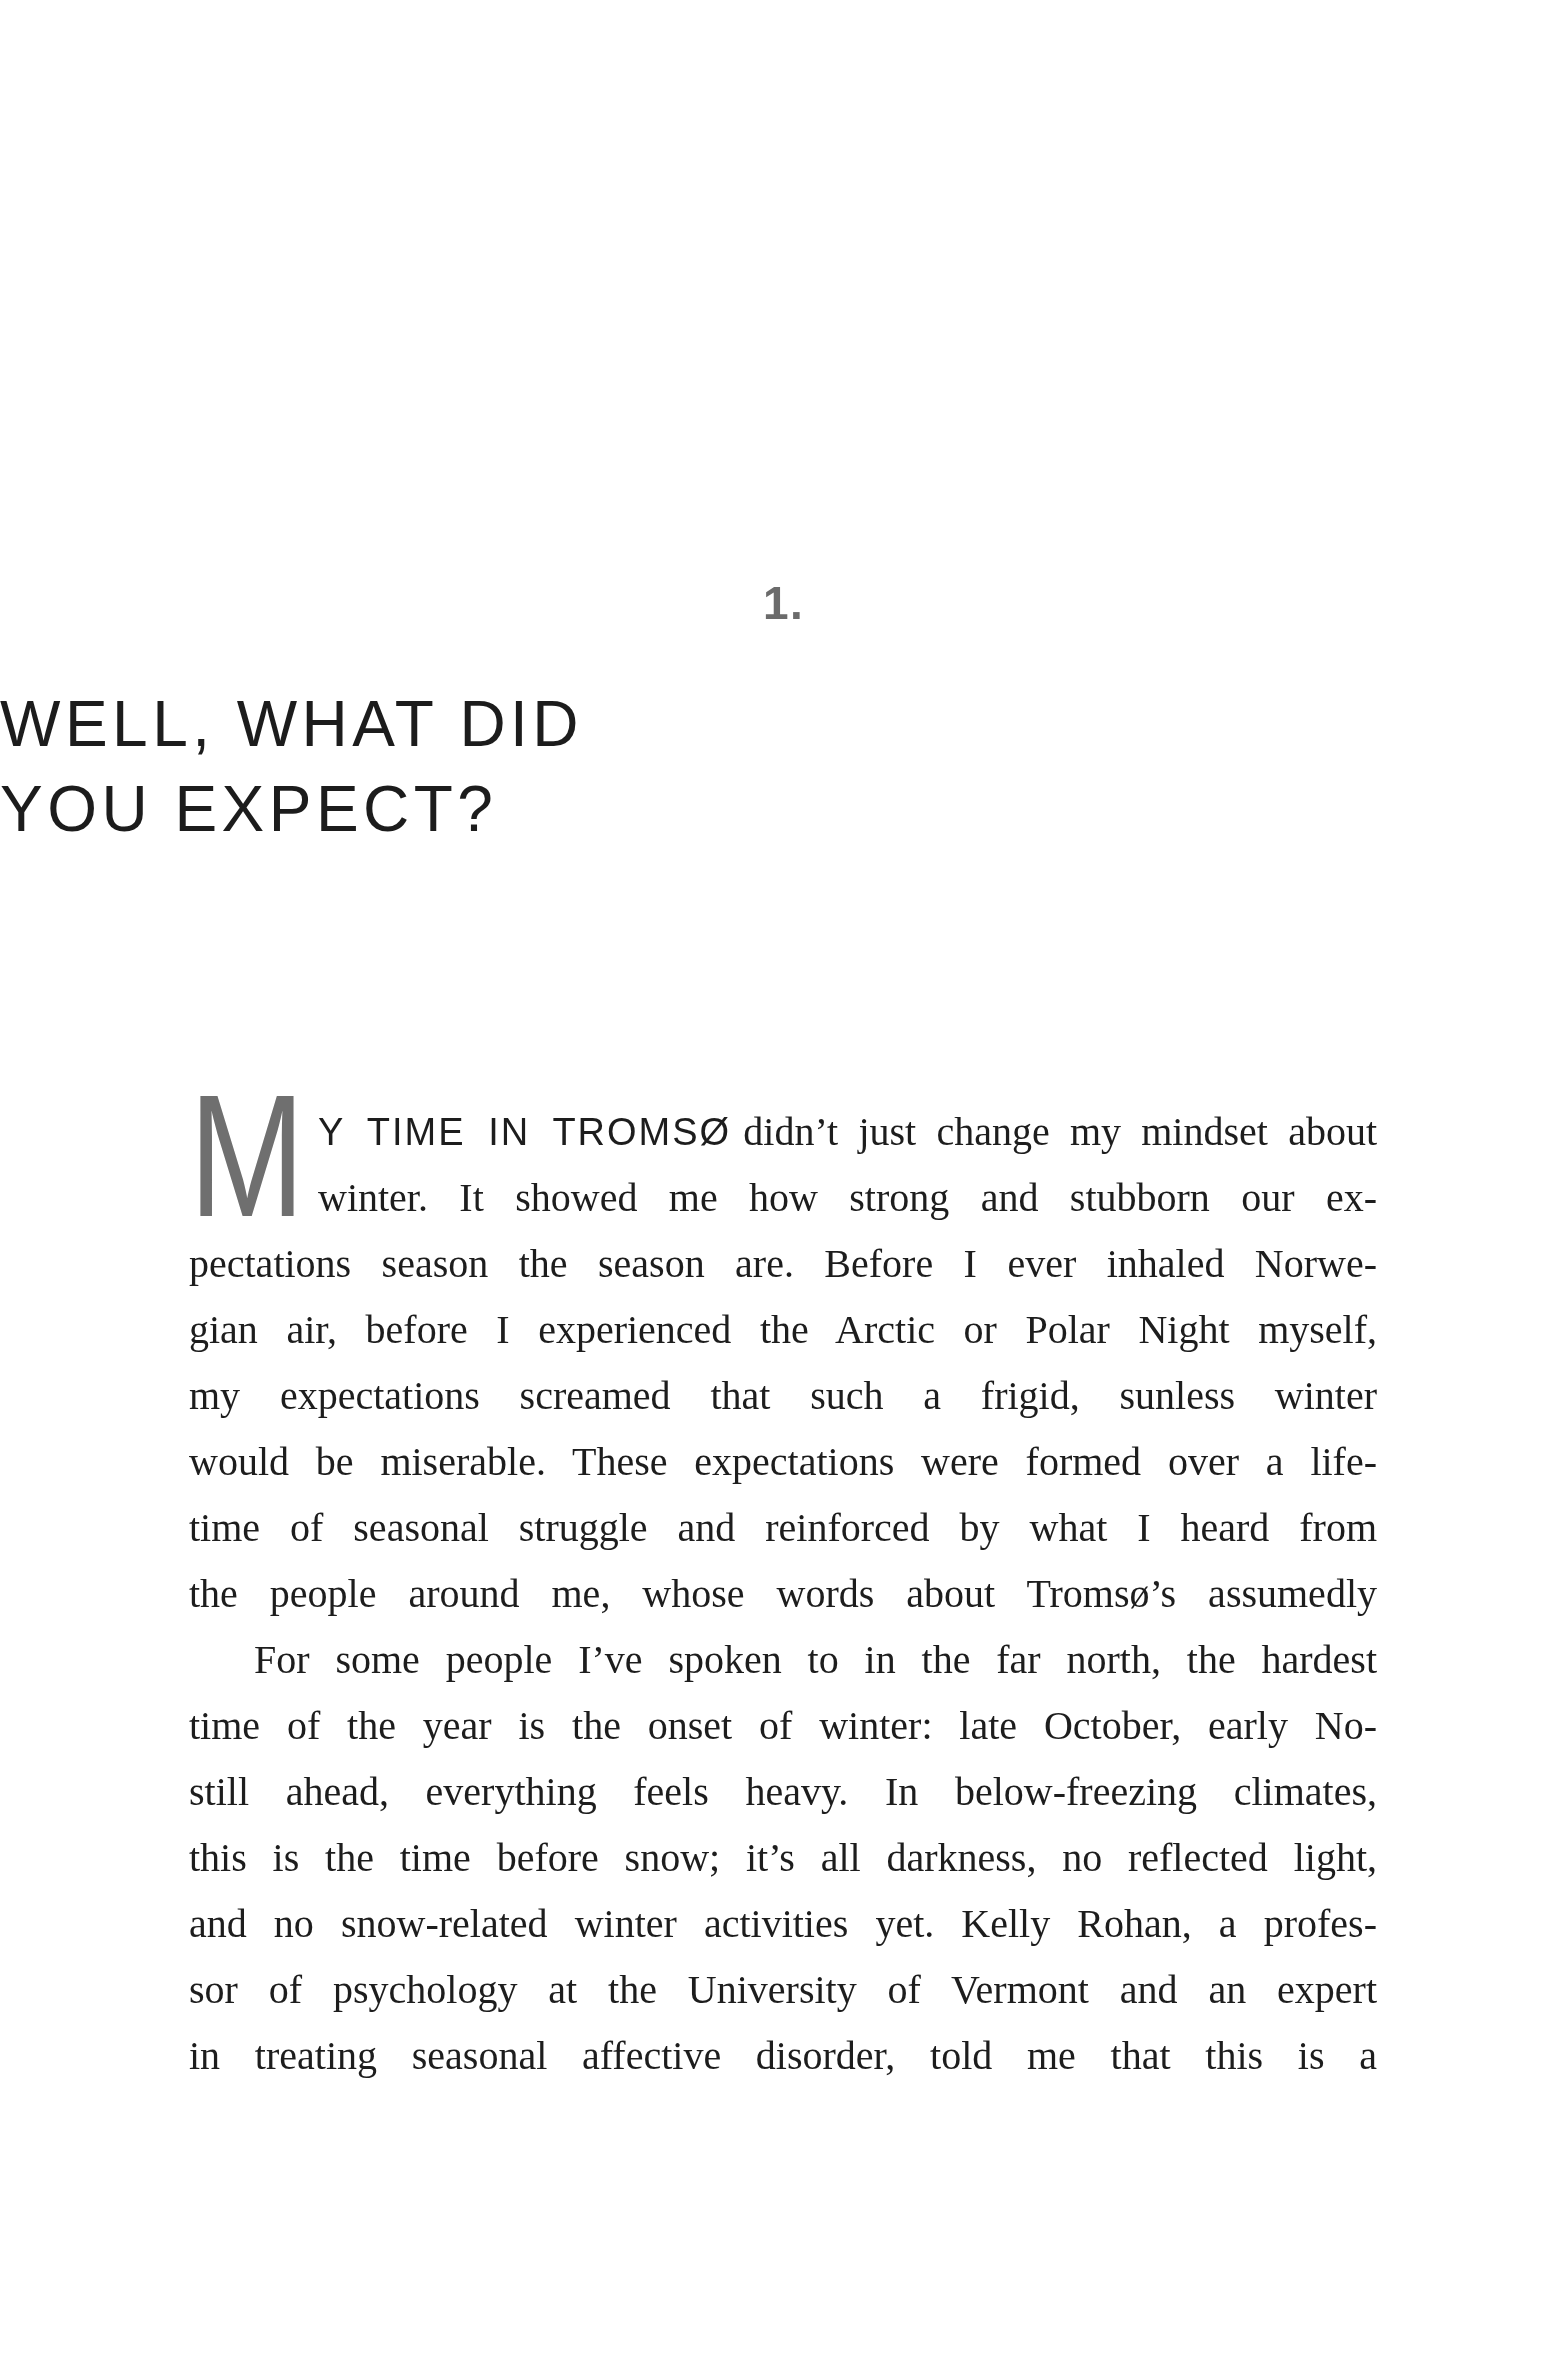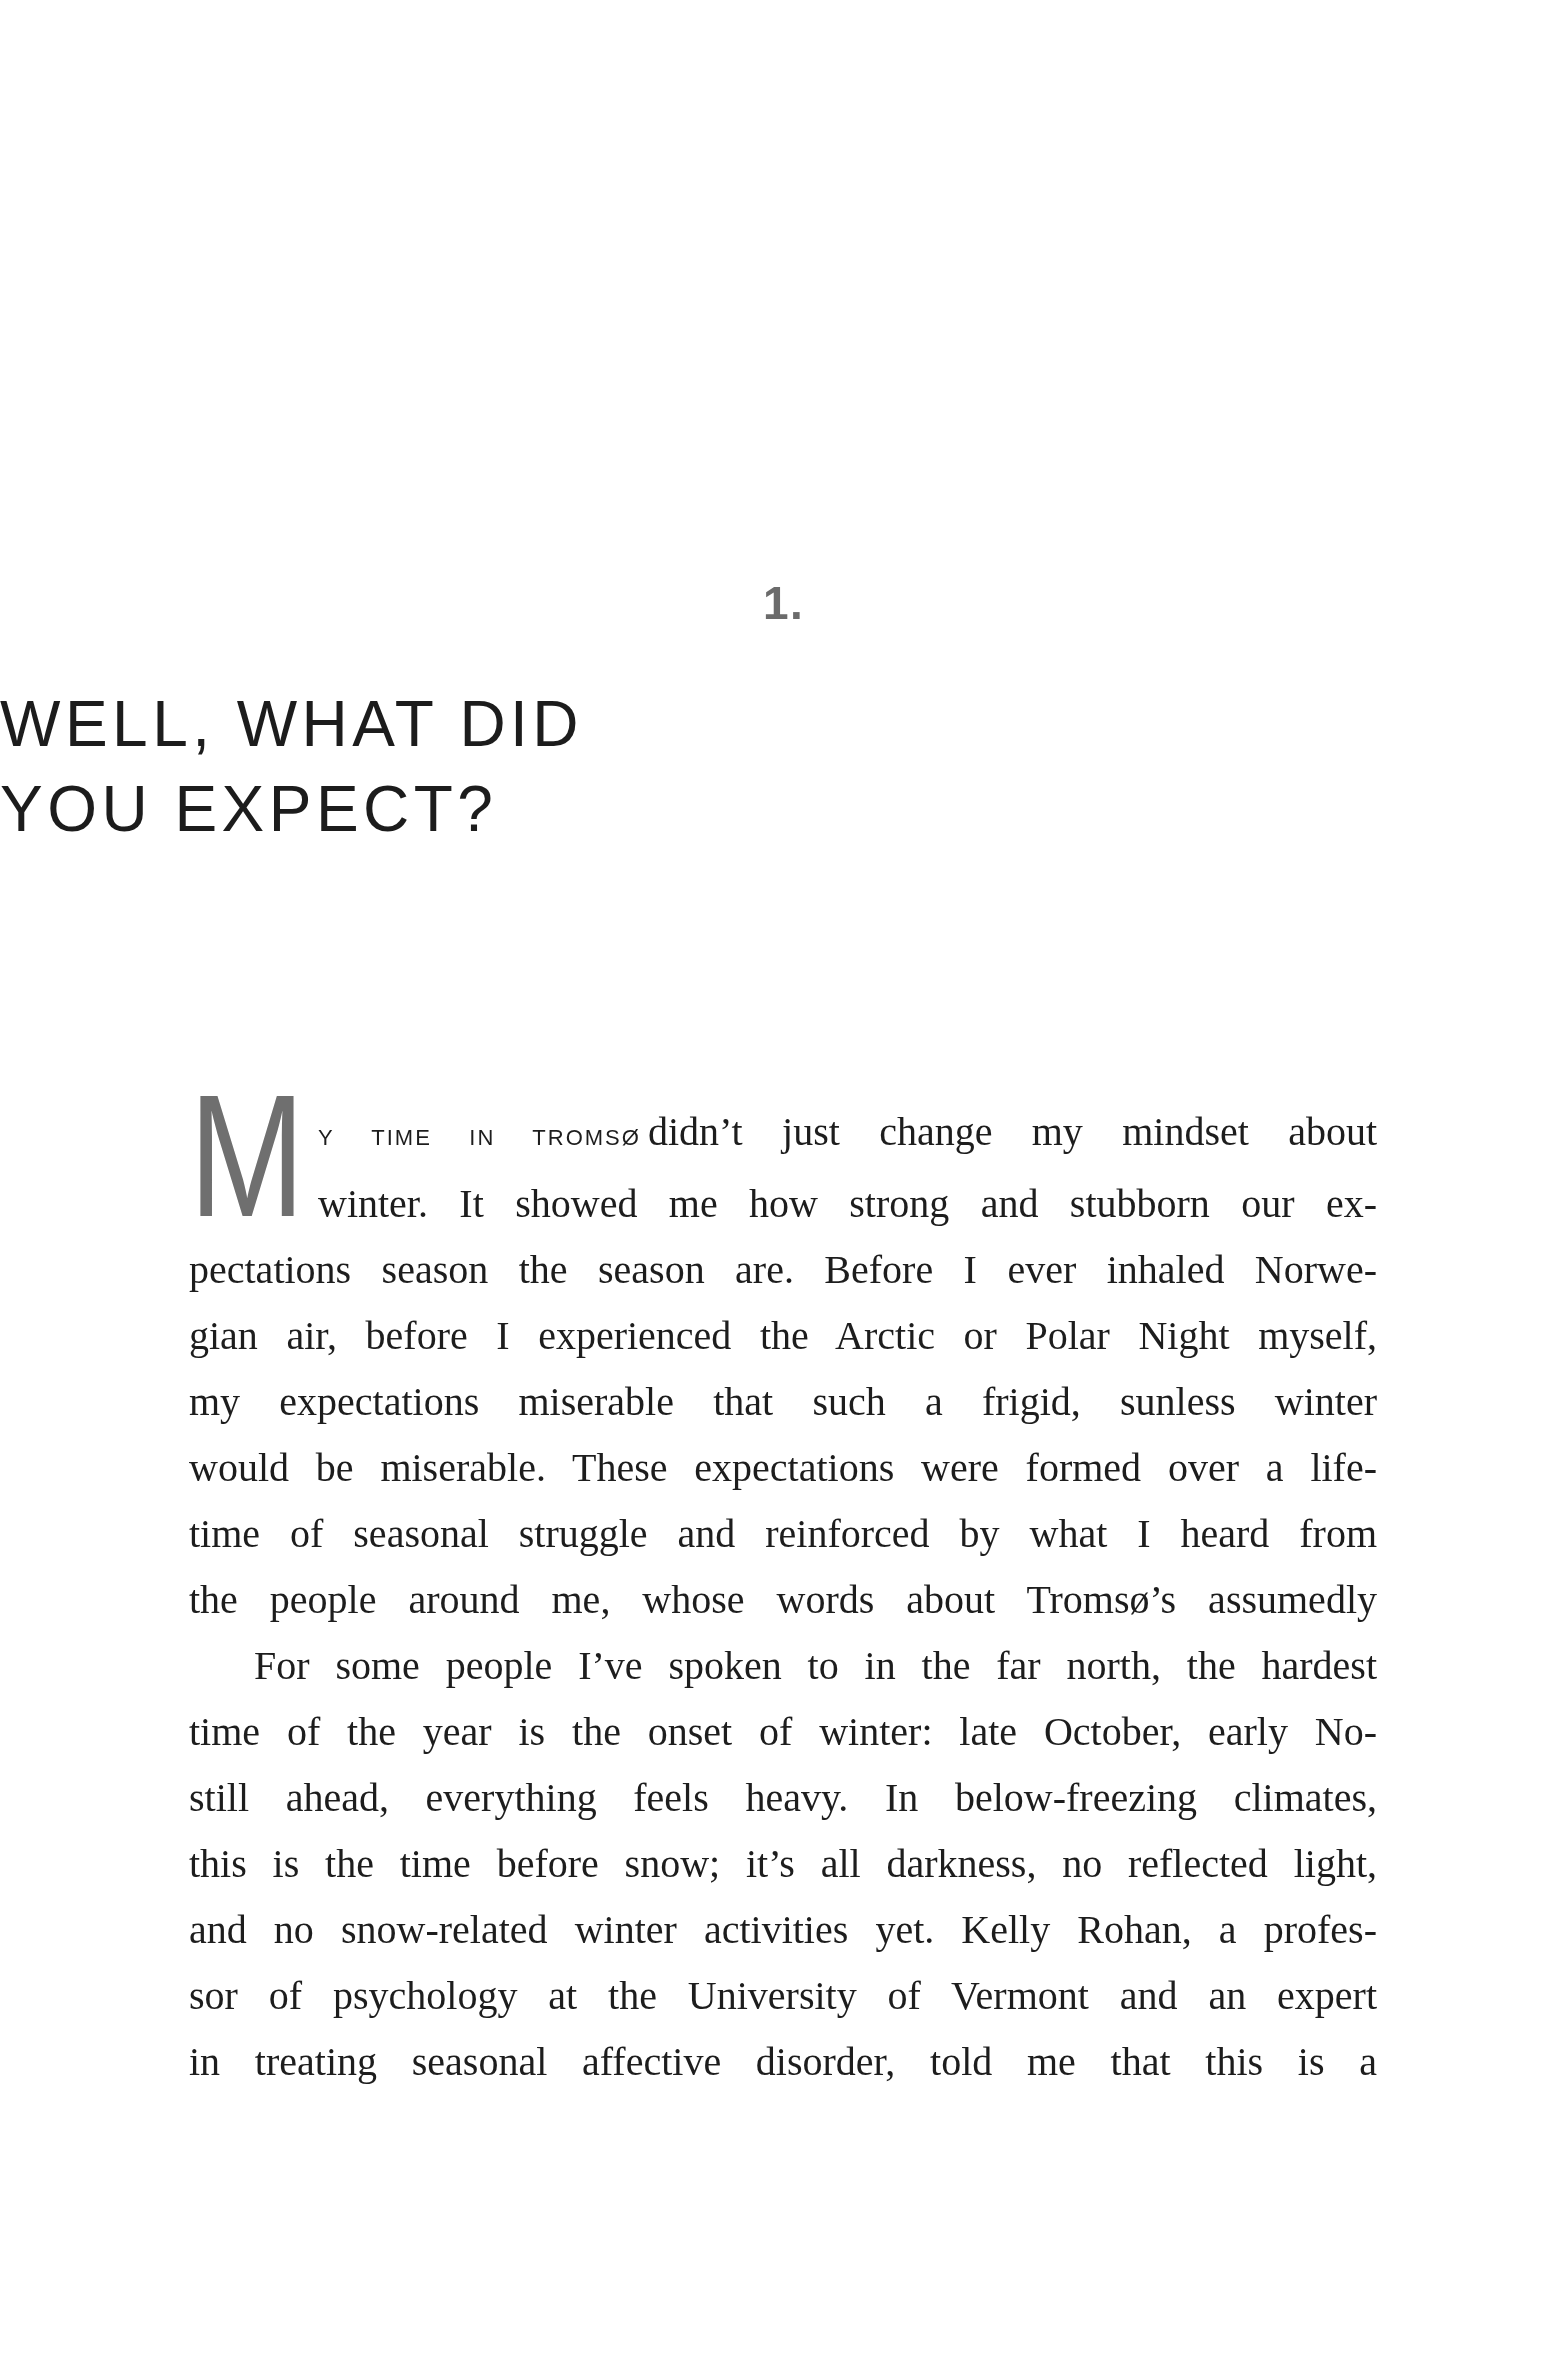--- a/index.html
+++ b/index.html
@@ -58,21 +58,21 @@
     font-family: "Liberation Sans", sans-serif;
     font-weight: 300;
     font-size: 174px;
     line-height: 1;
     color: #6f6f6f;
     transform: scaleX(0.8);
     transform-origin: top left;
   }
   .lead-in {
     font-family: "Liberation Sans", sans-serif;
-    font-size: 22px;
+    font-size: 38px;
     letter-spacing: 2px;
     margin-right: 0.32em;
     color: #1d1d1d;
   }
 </style>
 </head>
 <body>
 
 <div class="page">
 
@@ -86,21 +86,21 @@
   <div class="body-text">
 
     <div class="paragraph">
       <span class="drop-cap">M</span>
       <div class="line jl pad">
         <span class="lead-in">Y TIME IN TROMSØ</span><span>didn’t just change my mindset about</span>
       </div>
       <div class="line jl pad">winter. It showed me how strong and stubborn our ex-</div>
       <div class="line jl">pectations season the season are. Before I ever inhaled Norwe-</div>
       <div class="line jl">gian air, before I experienced the Arctic or Polar Night myself,</div>
-      <div class="line jl">my expectations miserable that such a frigid, sunless winter</div>
+      <div class="line jl">my expectations screamed that such a frigid, sunless winter</div>
       <div class="line jl">would be miserable. These expectations were formed over a life-</div>
       <div class="line jl">time of seasonal struggle and reinforced by what I heard from</div>
       <div class="line jl">the people around me, whose words about Tromsø’s assumedly</div>
     </div>
 
     <div class="paragraph">
       <div class="line jl indent">For some people I’ve spoken to in the far north, the hardest</div>
       <div class="line jl">time of the year is the onset of winter: late October, early No-</div>
       <div class="line jl">still ahead, everything feels heavy. In below-freezing climates,</div>
       <div class="line jl">this is the time before snow; it’s all darkness, no reflected light,</div>

